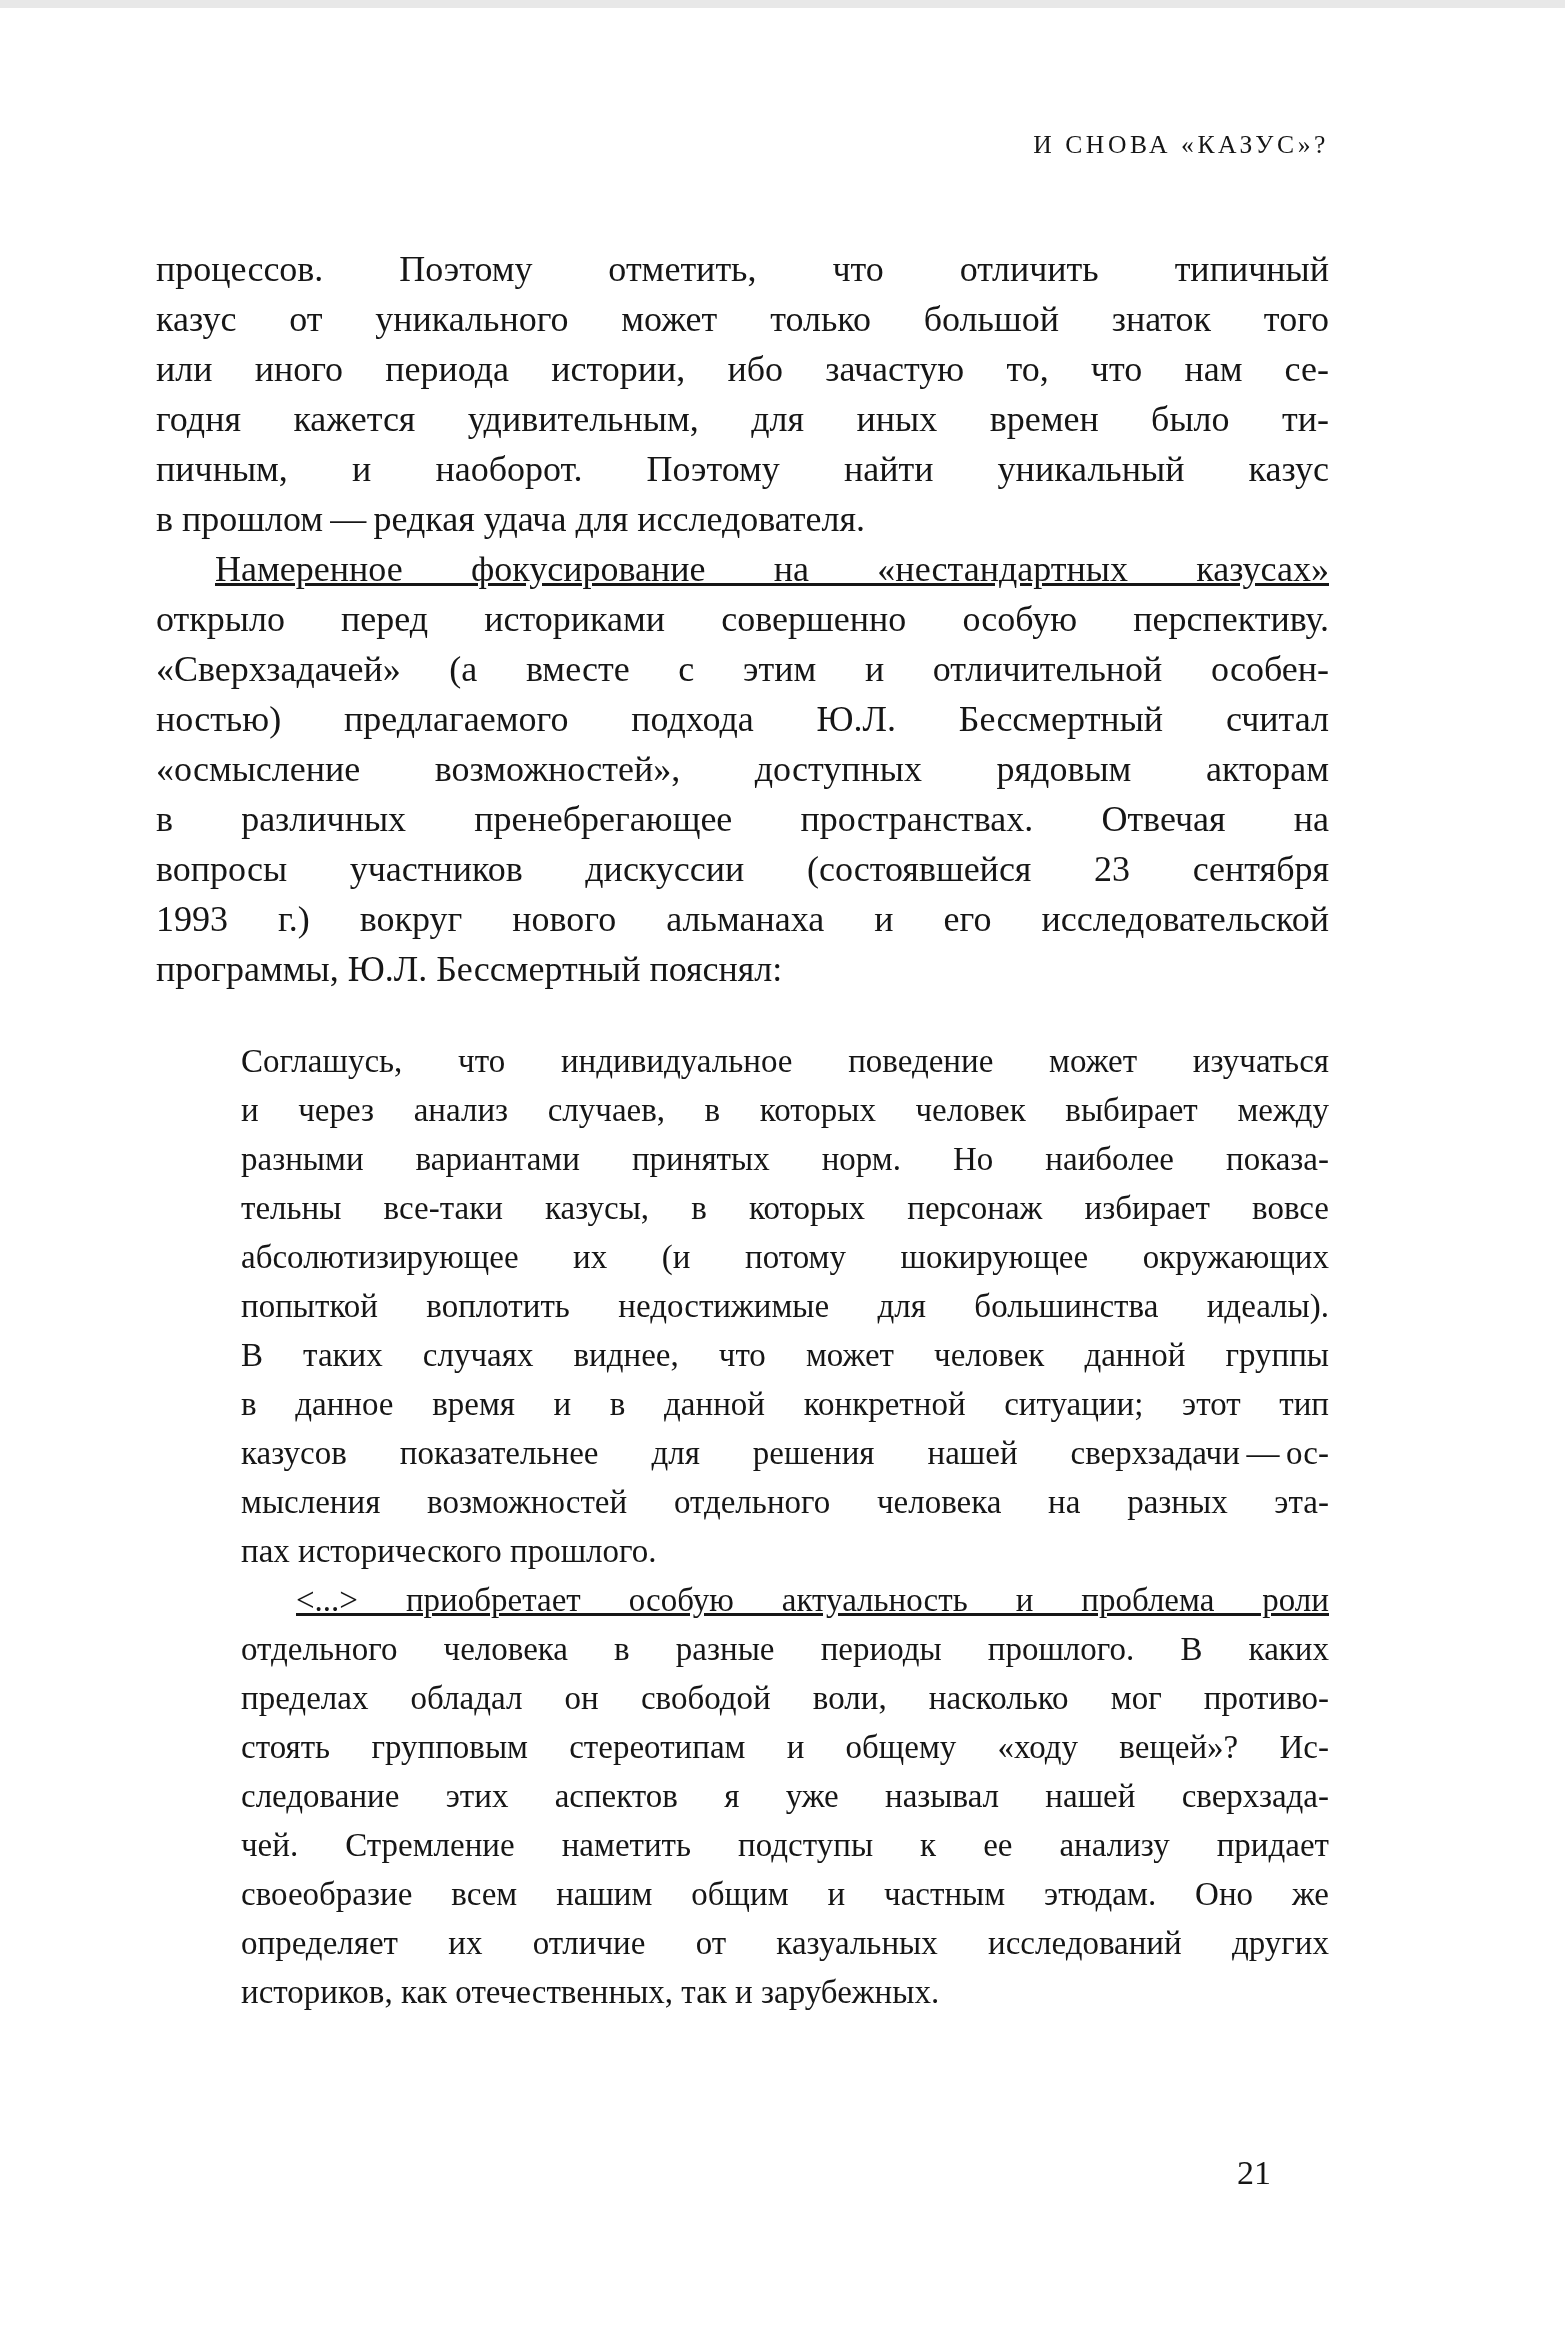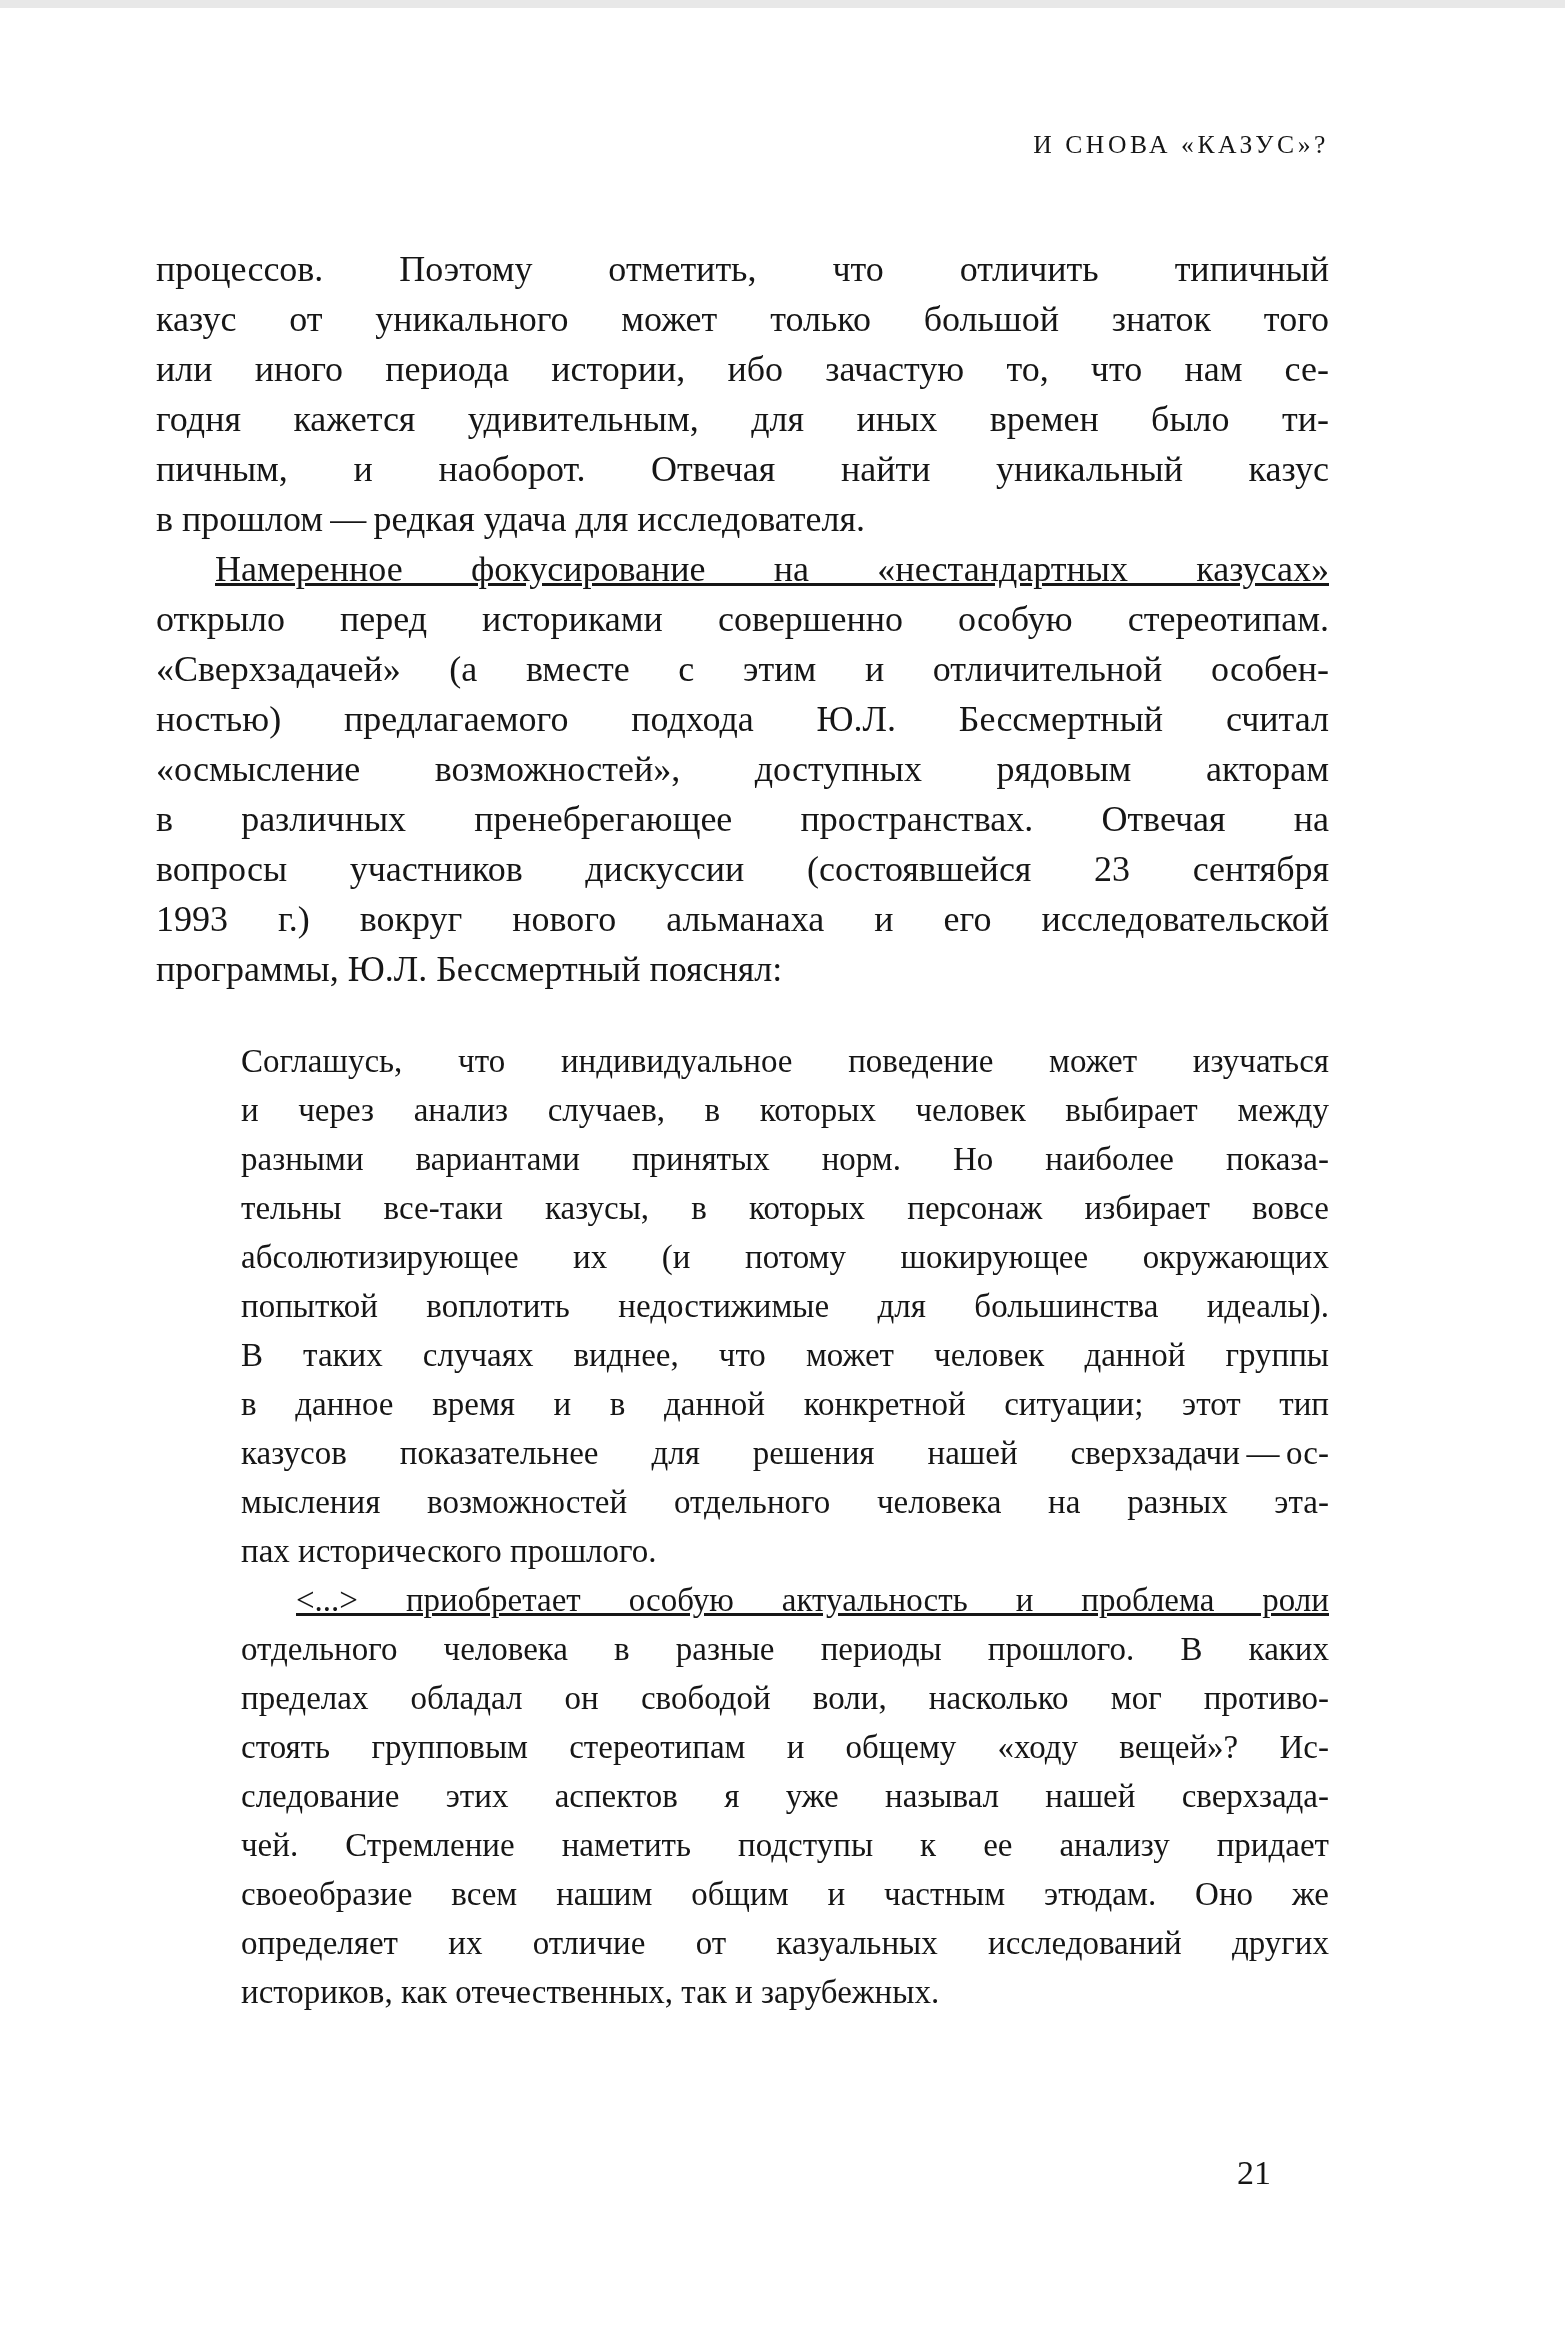--- a/index.html
+++ b/index.html
@@ -79,24 +79,24 @@
 
 <div class="page" style="--paper-color: #ffffff; --text-color: #161616;">
   <div class="content">
     <div class="running-head">И СНОВА «КАЗУС»?</div>
 
     <div class="body-text">
         <div class="line">процессов. Поэтому отметить, что отличить типичный</div>
         <div class="line">казус от уникального может только большой знаток того</div>
         <div class="line">или иного периода истории, ибо зачастую то, что нам се-</div>
         <div class="line">годня кажется удивительным, для иных времен было ти-</div>
-        <div class="line">пичным, и наоборот. Отвечая найти уникальный казус</div>
+        <div class="line">пичным, и наоборот. Поэтому найти уникальный казус</div>
         <div class="line last">в прошлом — редкая удача для исследователя.</div>
         <div class="line indent">Намеренное фокусирование на «нестандартных казусах»</div>
-        <div class="line">открыло перед историками совершенно особую стереотипам.</div>
+        <div class="line">открыло перед историками совершенно особую перспективу.</div>
         <div class="line">«Сверхзадачей» (а вместе с этим и отличительной особен-</div>
         <div class="line">ностью) предлагаемого подхода Ю.Л. Бессмертный считал</div>
         <div class="line">«осмысление возможностей», доступных рядовым акторам</div>
         <div class="line">в различных пренебрегающее пространствах. Отвечая на</div>
         <div class="line">вопросы участников дискуссии (состоявшейся 23 сентября</div>
         <div class="line">1993 г.) вокруг нового альманаха и его исследовательской</div>
         <div class="line last">программы, Ю.Л. Бессмертный пояснял:</div>
       </div>
 
     <div class="quote-block">

